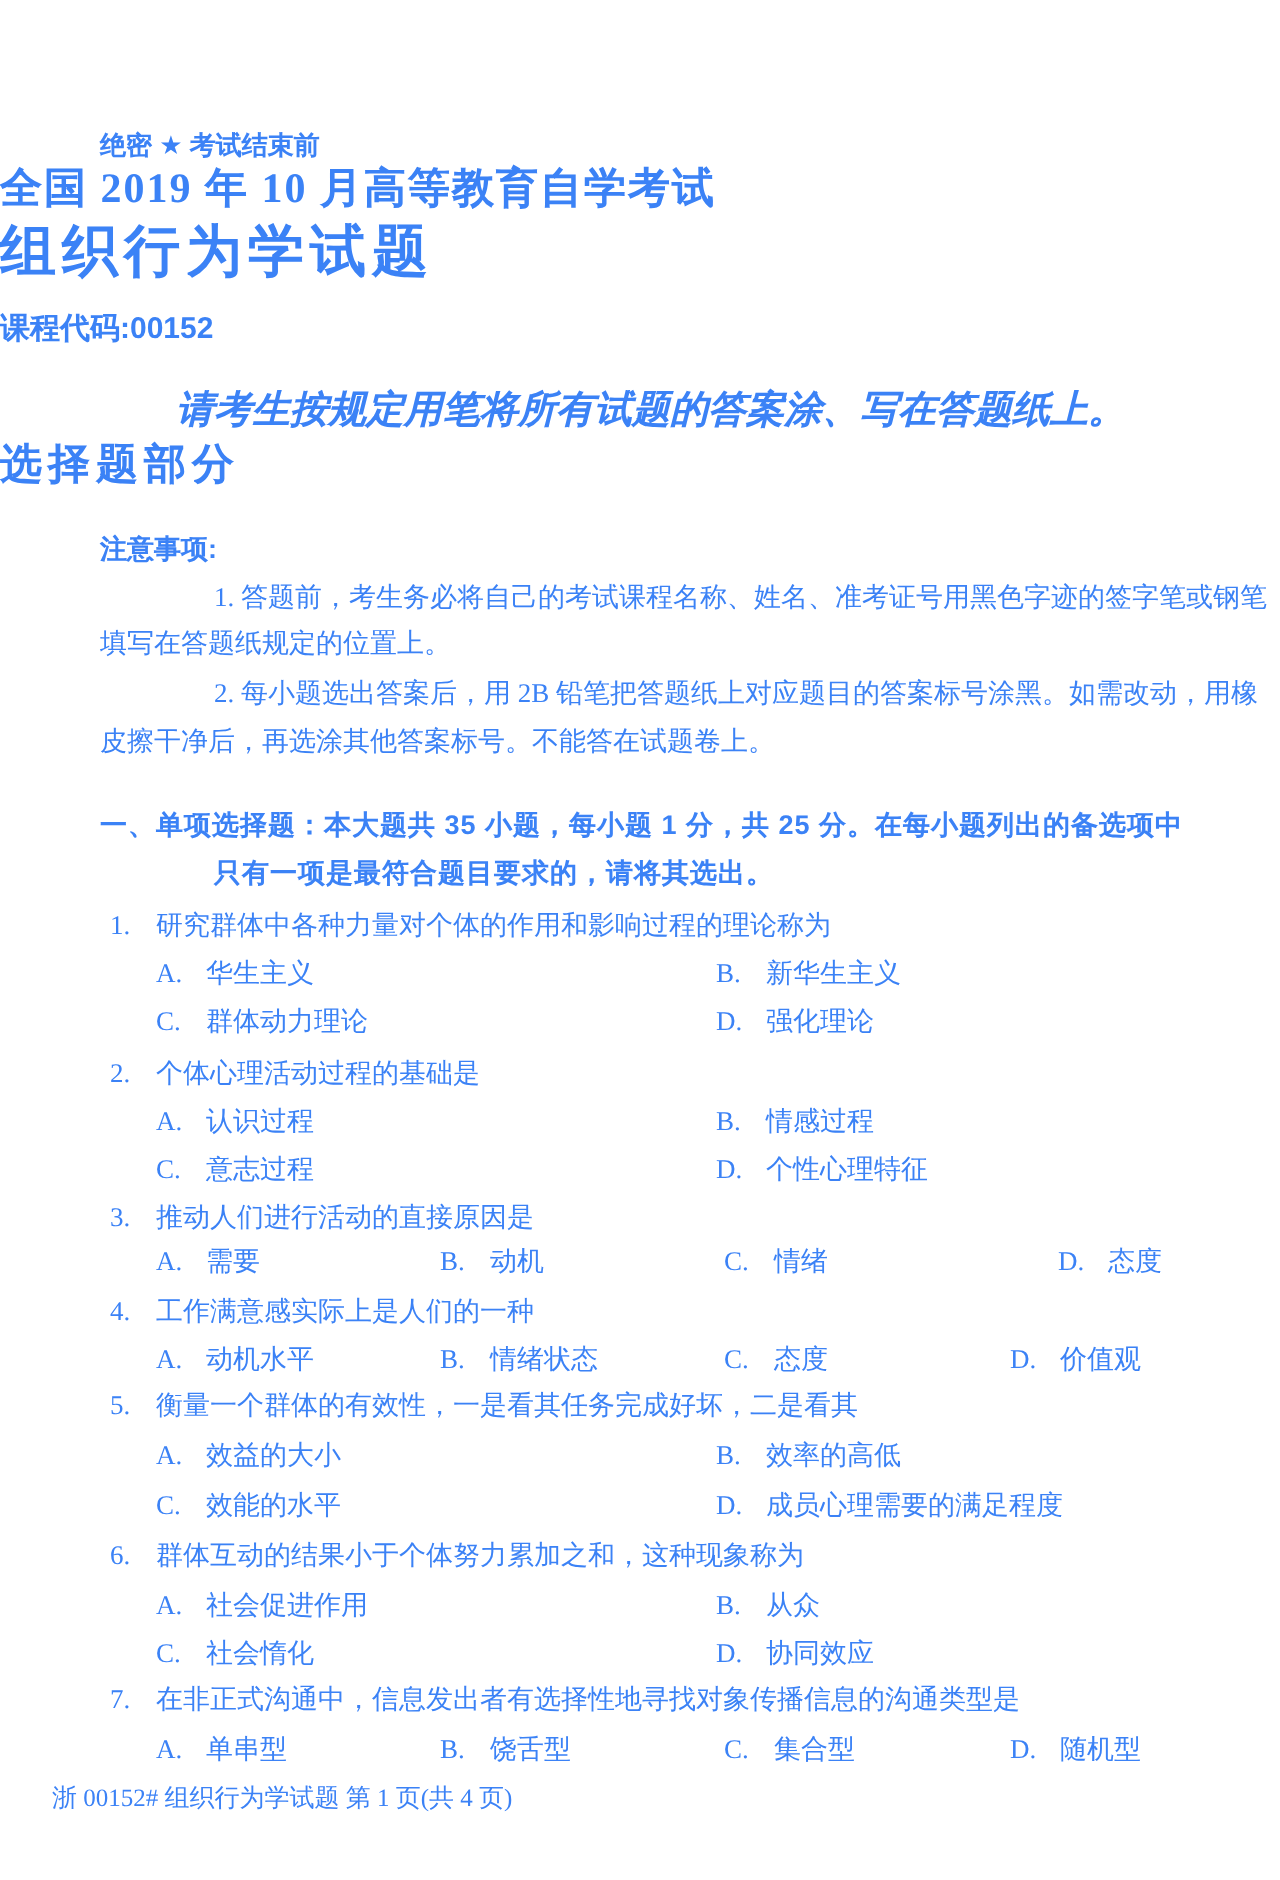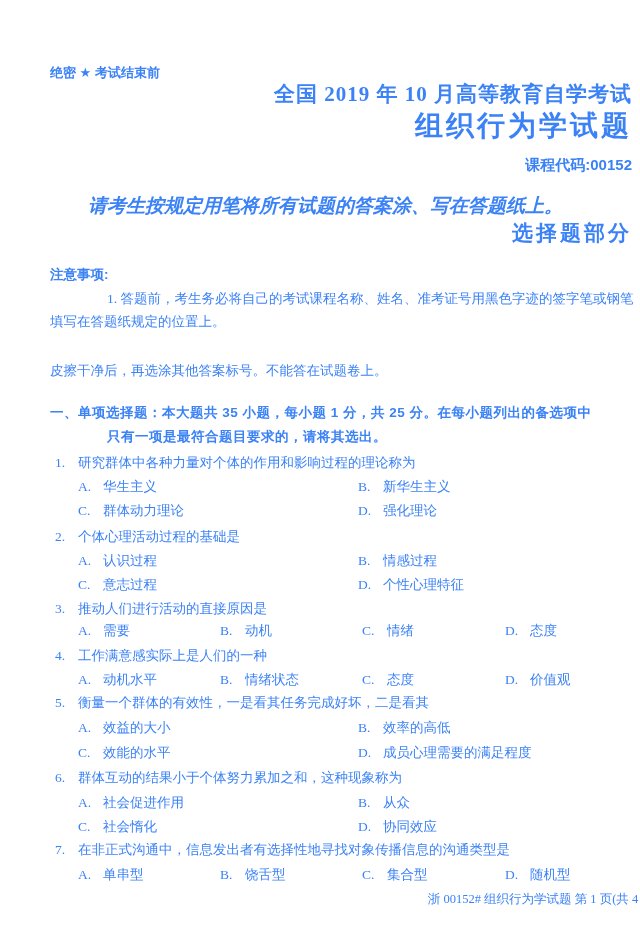--- a/index.html
+++ b/index.html
@@ -15,21 +15,21 @@
   .line{
     position:absolute;
     white-space:nowrap;
     font-size:13.5px;
     line-height:18px;
   }
   .sans-bold{
     font-family:"Liberation Sans","DejaVu Sans",sans-serif;
     font-weight:700;
   }
-  .centered{left:0;width:632px;text-align:right;}
+  .centered{left:0;width:632px;text-align:left;}
   .secrecy{top:64px;left:50px;font-size:13px;}
   .exam-title{top:85px;font-size:21px;font-weight:600;letter-spacing:1px;}
   .paper-title{top:117px;font-size:28px;letter-spacing:3px;}
   .course-code{top:156px;font-size:15px;}
   .instruction{top:197px;left:88px;font-size:19px;font-style:italic;}
   .section-title{top:224px;font-size:21px;letter-spacing:3px;}
   .notice-head{top:266px;left:50px;}
   .hang-first{left:78px;margin-left:29px;}
   .hang-rest{left:50px;}
   .mcq-head{letter-spacing:0.5px;}
@@ -48,20 +48,21 @@
   <div class="line centered exam-title">全国 2019 年 10 月高等教育自学考试</div>
   <div class="line centered sans-bold paper-title">组织行为学试题</div>
   <div class="line centered sans-bold course-code">课程代码:00152</div>
   <div class="line sans-bold instruction">请考生按规定用笔将所有试题的答案涂、写在答题纸上。</div>
 
   <div class="line centered sans-bold section-title">选择题部分</div>
 
   <div class="line sans-bold notice-head">注意事项:</div>
   <div class="line hang-first" style="top:290px">1. 答题前，考生务必将自己的考试课程名称、姓名、准考证号用黑色字迹的签字笔或钢笔</div>
   <div class="line hang-rest" style="top:313px">填写在答题纸规定的位置上。</div>
+  <div class="line hang-first" style="top:338px">2. 每小题选出答案后，用 2B 铅笔把答题纸上对应题目的答案标号涂黑。如需改动，用橡</div>
   <div class="line hang-rest" style="top:362px">皮擦干净后，再选涂其他答案标号。不能答在试题卷上。</div>
 
   <div class="line sans-bold mcq-head hang-rest" style="top:404px">一、单项选择题：本大题共 35 小题，每小题 1 分，共 25 分。在每小题列出的备选项中</div>
   <div class="line sans-bold mcq-head hang-first" style="top:428px">只有一项是最符合题目要求的，请将其选出。</div>
 
   <div class="line q-line" style="top:454px">
     <span class="qnum">1.</span><span>研究群体中各种力量对个体的作用和影响过程的理论称为</span>
   </div>
   <div class="opt" style="top:478px;left:78px">
     <span class="olabel">A.</span><span>华生主义</span>
@@ -97,21 +98,21 @@
   </div>
   <div class="opt" style="top:622px;left:78px">
     <span class="olabel">A.</span><span>需要</span>
   </div>
   <div class="opt" style="top:622px;left:220px">
     <span class="olabel">B.</span><span>动机</span>
   </div>
   <div class="opt" style="top:622px;left:362px">
     <span class="olabel">C.</span><span>情绪</span>
   </div>
-  <div class="opt" style="top:622px;left:505px">
+  <div class="opt" style="top:622px;left:529px">
     <span class="olabel">D.</span><span>态度</span>
   </div>
 
   <div class="line q-line" style="top:647px">
     <span class="qnum">4.</span><span>工作满意感实际上是人们的一种</span>
   </div>
   <div class="opt" style="top:671px;left:78px">
     <span class="olabel">A.</span><span>动机水平</span>
   </div>
   <div class="opt" style="top:671px;left:220px">

